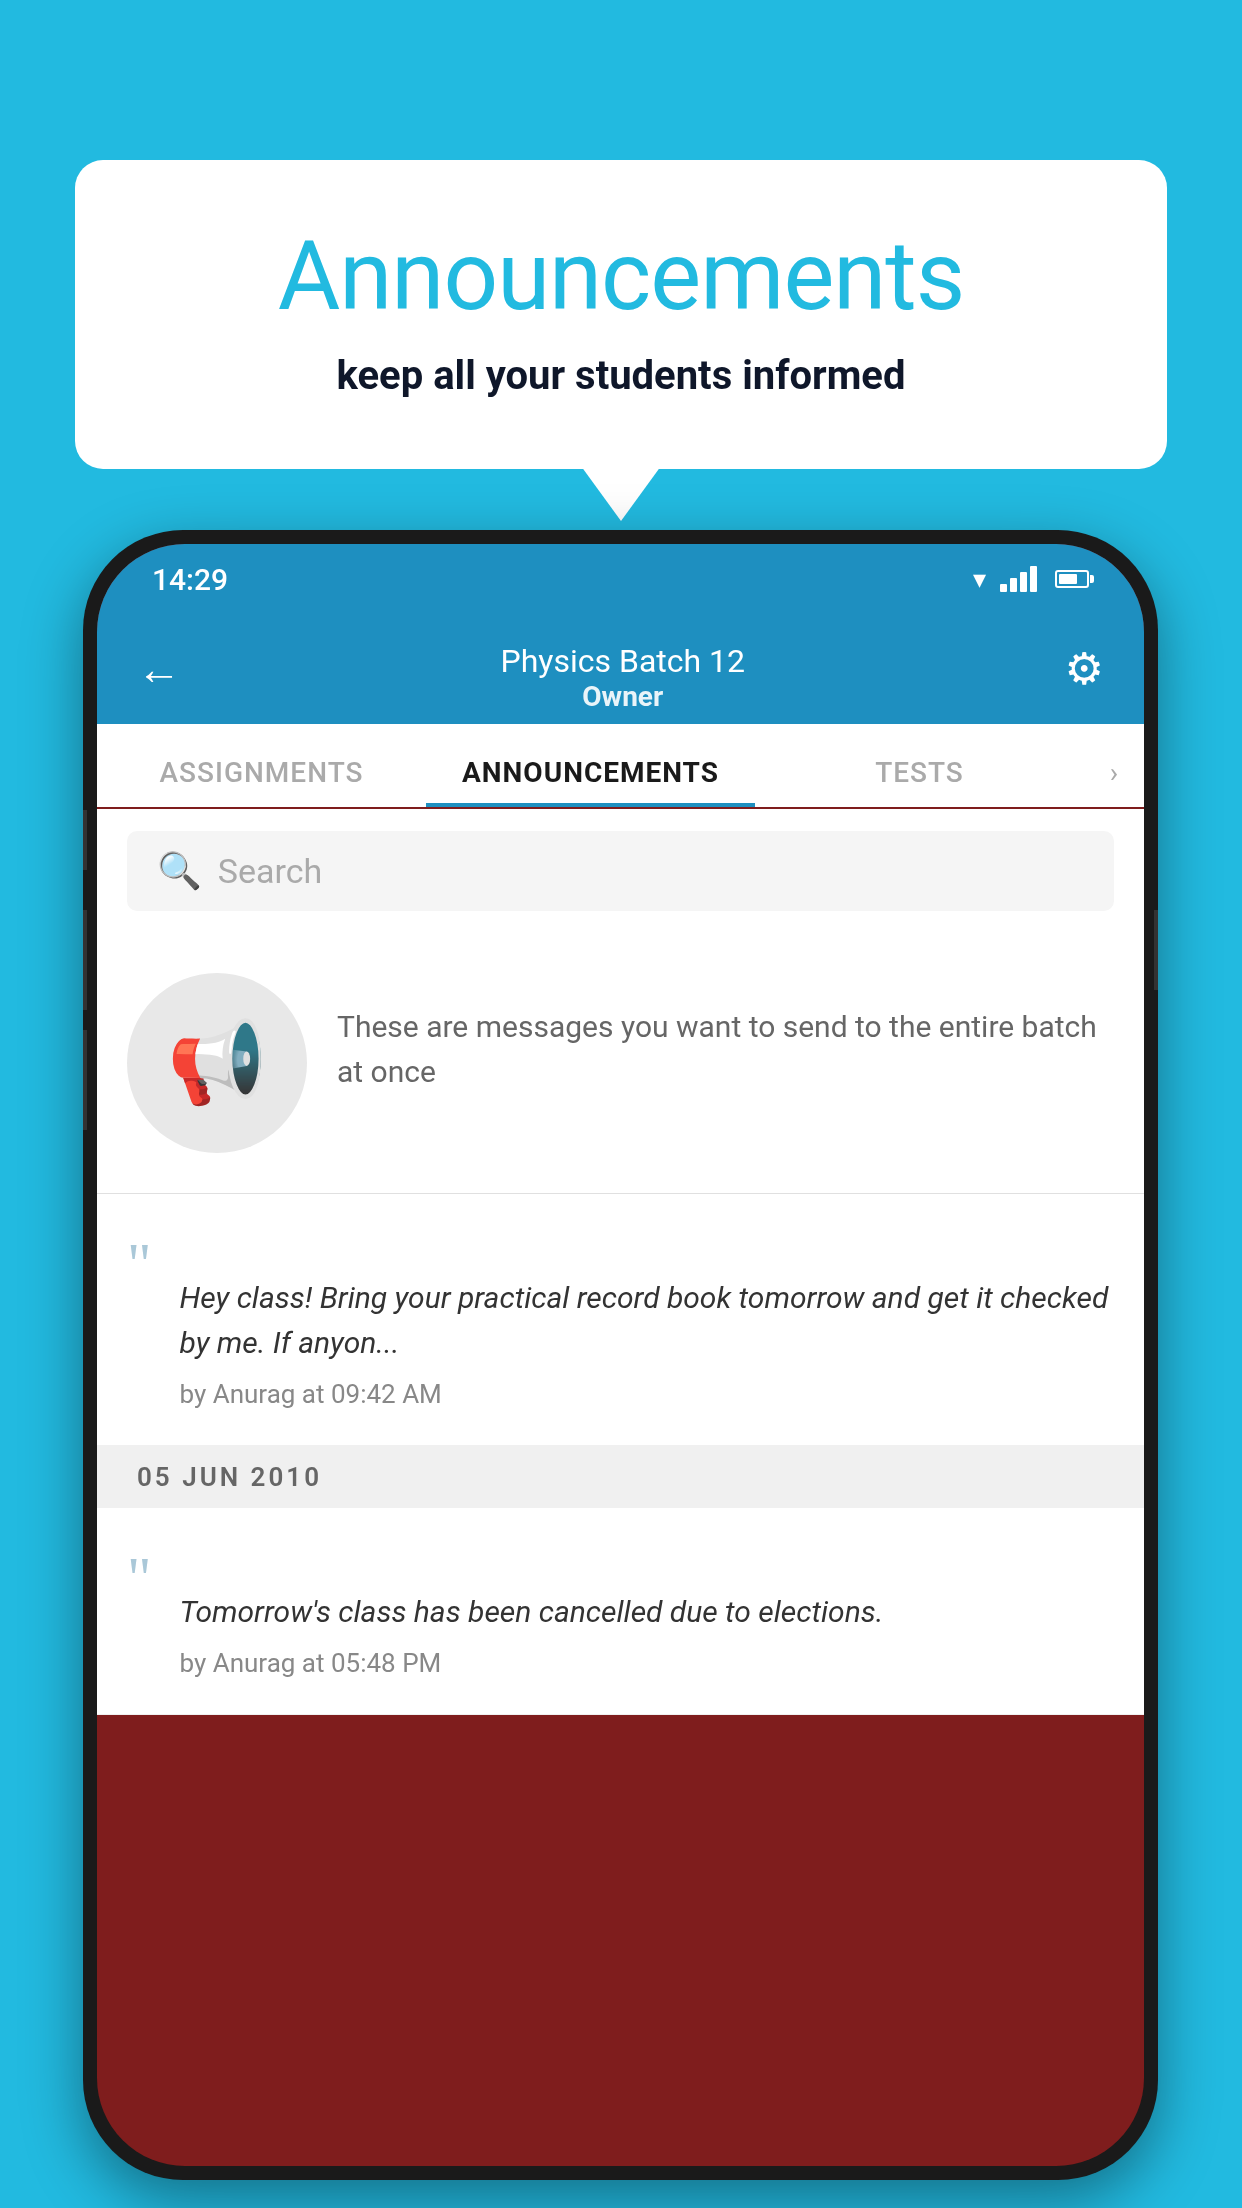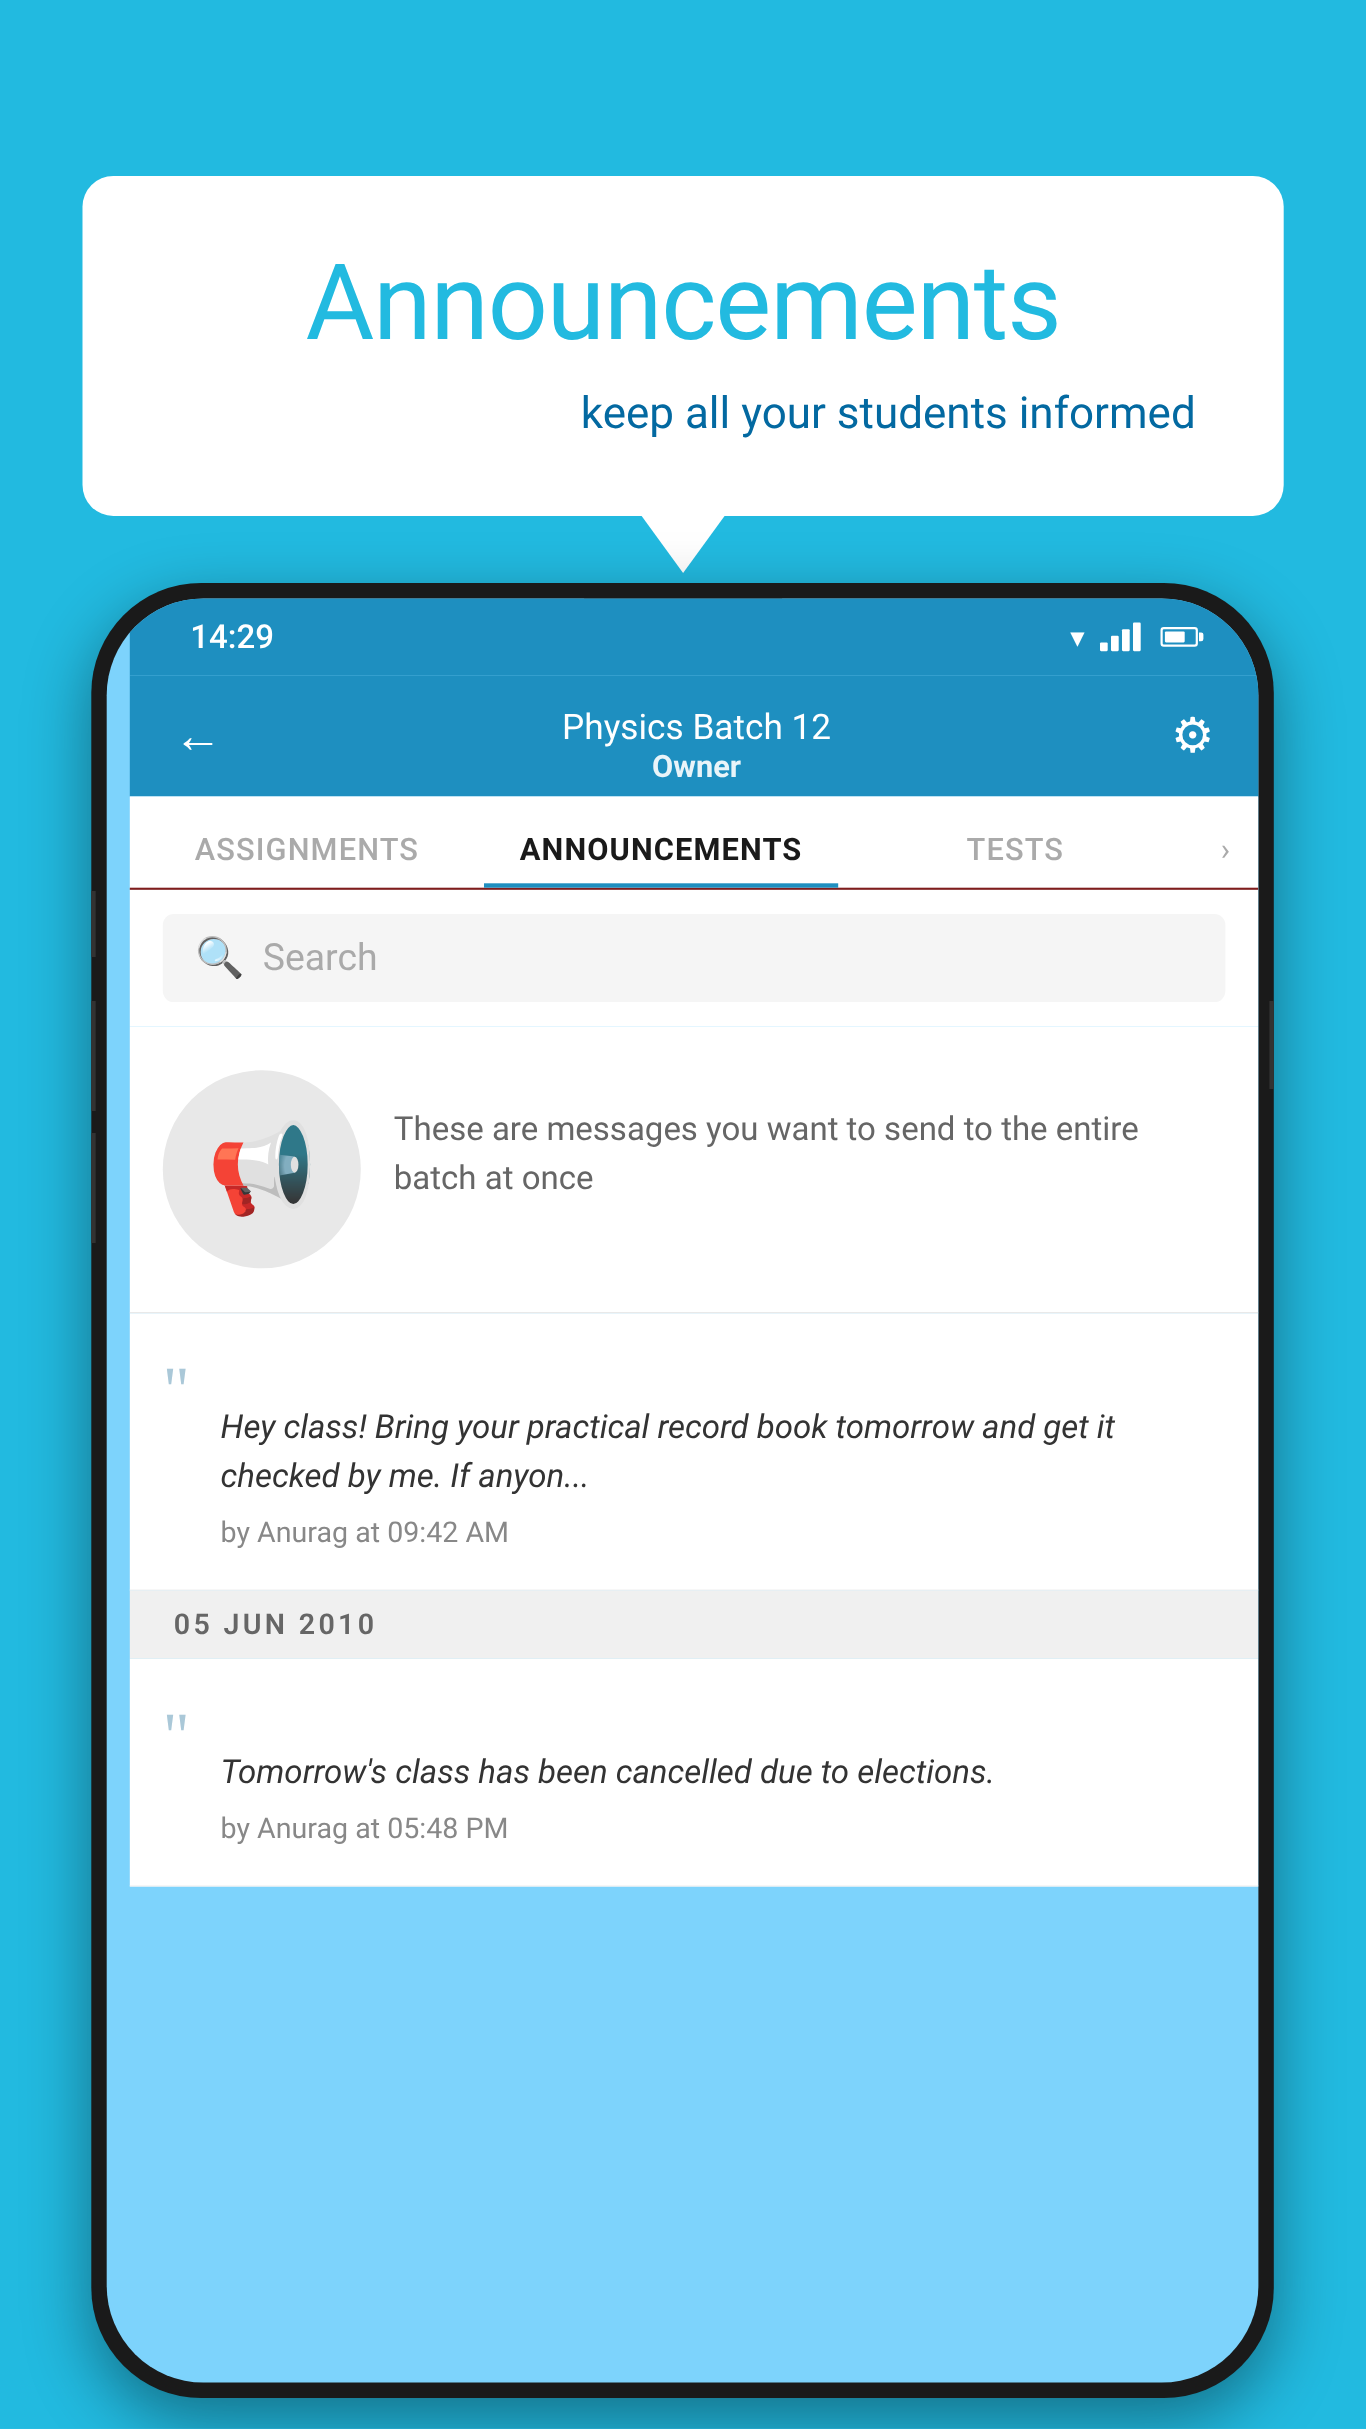--- a/index.html
+++ b/index.html
@@ -44,23 +44,22 @@
     }
     .bubble-title {
       font-size: 96px;
       color: #22bae0;
       font-weight: 400;
       letter-spacing: -1px;
       margin-bottom: 20px;
     }
     .bubble-subtitle {
       font-size: 40px;
-      color: #0369a1;
-      font-weight: 400;
-      text-align: right;
+      color: #0f172a;
+      font-weight: 700;
     }
 
     
     .phone-frame {
       position: absolute;
       top: 530px;
       left: 83px;
       width: 1075px;
       height: 1650px;
       background: #1a1a1a;
@@ -69,25 +68,24 @@
       box-shadow: 0 20px 60px rgba(0,0,0,0.4);
     }
 
     
     .phone-screen {
       position: absolute;
       top: 0;
       left: 0;
       right: 0;
       bottom: 0;
-      background: #7dd3fc;
+      background: #7f1d1d;
       margin: 14px;
       border-radius: 88px;
       overflow: hidden;
-      padding-left: 21px;
     }
 
     
     .status-bar {
       background: #1e8fc0;
       height: 70px;
       display: flex;
       align-items: center;
       justify-content: space-between;
       padding: 0 55px;

